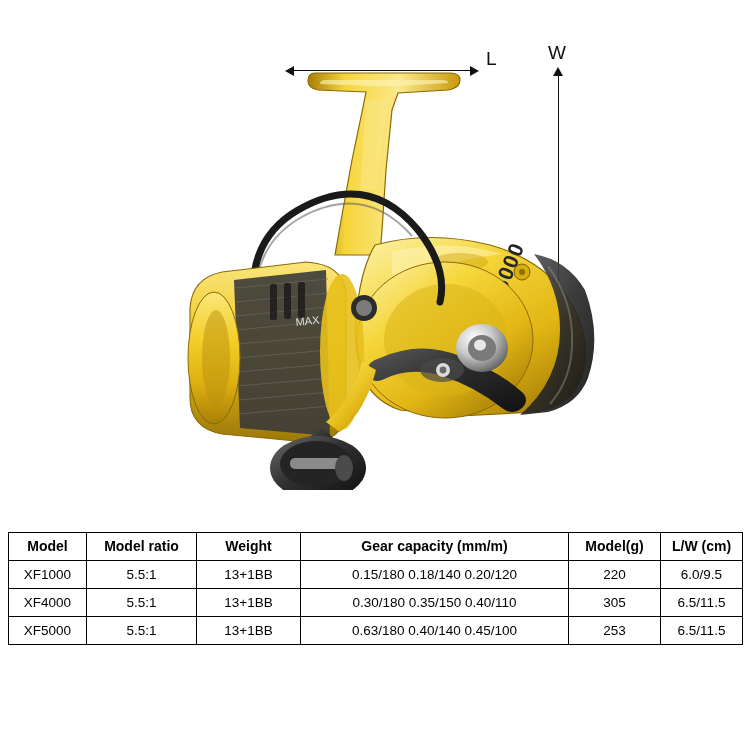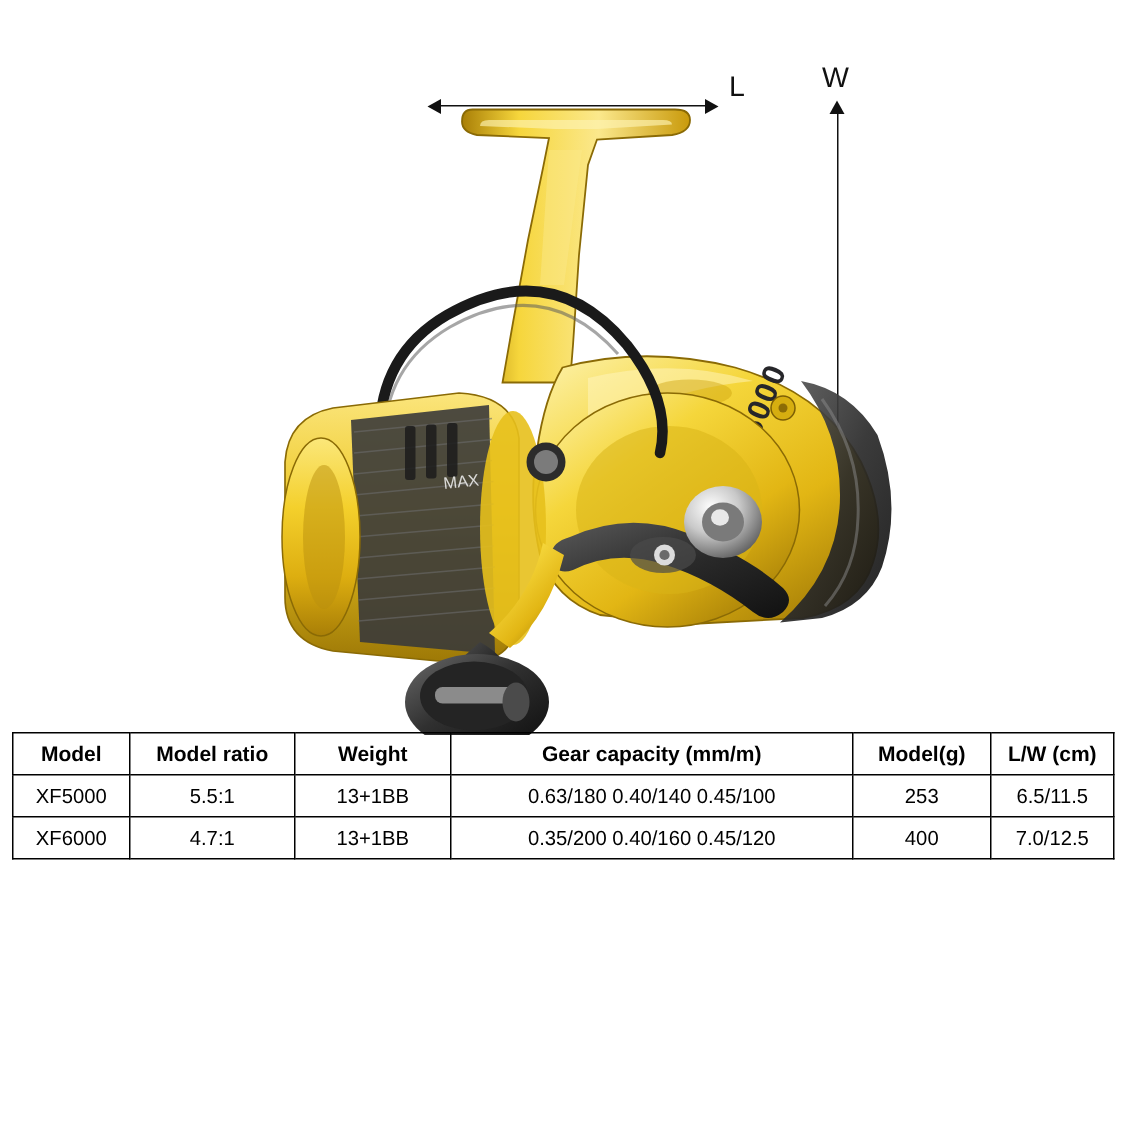--- a/index.html
+++ b/index.html
@@ -73,21 +73,21 @@
     left: 130px;
     top: 40px;
     width: 470px;
     height: 450px;
   }
 
   
   #spec-table-wrap {
     position: absolute;
     left: 8px;
-    top: 488px;
+    top: 532px;
     width: 734px;
   }
   table.spec {
     border-collapse: collapse;
     width: 734px;
     table-layout: fixed;
     font-size: 13.5px;
   }
   table.spec th, table.spec td {
     border: 1.4px solid #000;
@@ -280,30 +280,38 @@
         <th>Model</th>
         <th>Model ratio</th>
         <th>Weight</th>
         <th>Gear capacity (mm/m)</th>
         <th>Model(g)</th>
         <th>L/W (cm)</th>
       </tr>
     </thead>
     <tbody>
       <tr>
+        <td>XF1000</td>
+        <td>5.5:1</td>
+        <td>13+1BB</td>
+        <td>0.15/180 0.18/140 0.20/120</td>
+        <td>220</td>
+        <td>6.0/9.5</td>
+      </tr>
+      <tr>
+        <td>XF4000</td>
+        <td>5.5:1</td>
+        <td>13+1BB</td>
+        <td>0.30/180 0.35/150 0.40/110</td>
+        <td>305</td>
+        <td>6.5/11.5</td>
+      </tr>
+      <tr>
         <td>XF5000</td>
         <td>5.5:1</td>
         <td>13+1BB</td>
         <td>0.63/180 0.40/140 0.45/100</td>
         <td>253</td>
         <td>6.5/11.5</td>
       </tr>
-      <tr>
-        <td>XF6000</td>
-        <td>4.7:1</td>
-        <td>13+1BB</td>
-        <td>0.35/200 0.40/160 0.45/120</td>
-        <td>400</td>
-        <td>7.0/12.5</td>
-      </tr>
     </tbody>
   </table>
 </div>
 
 </body></html>

